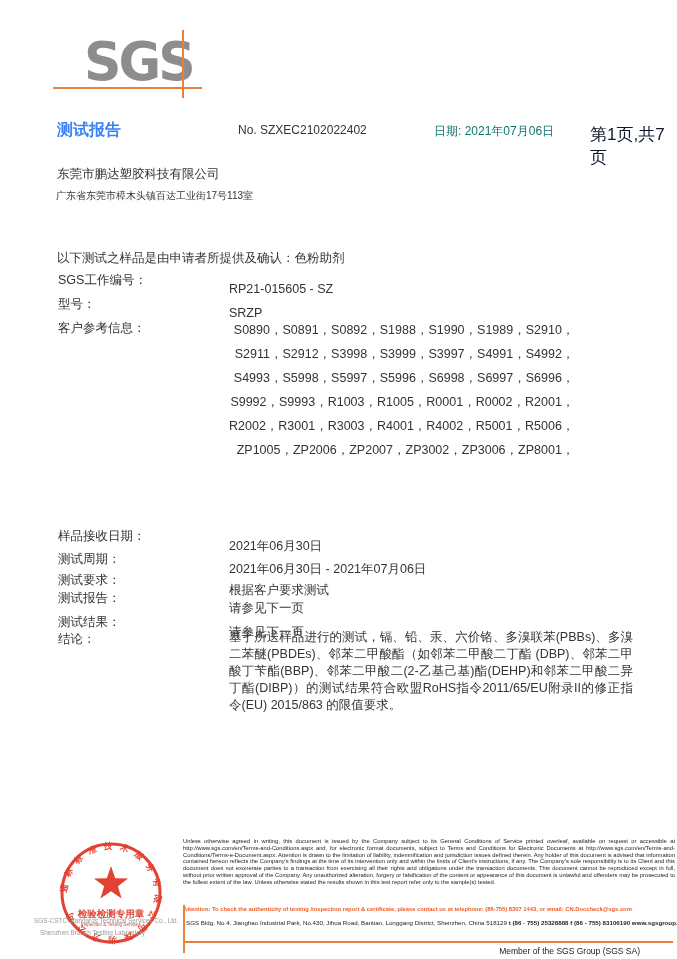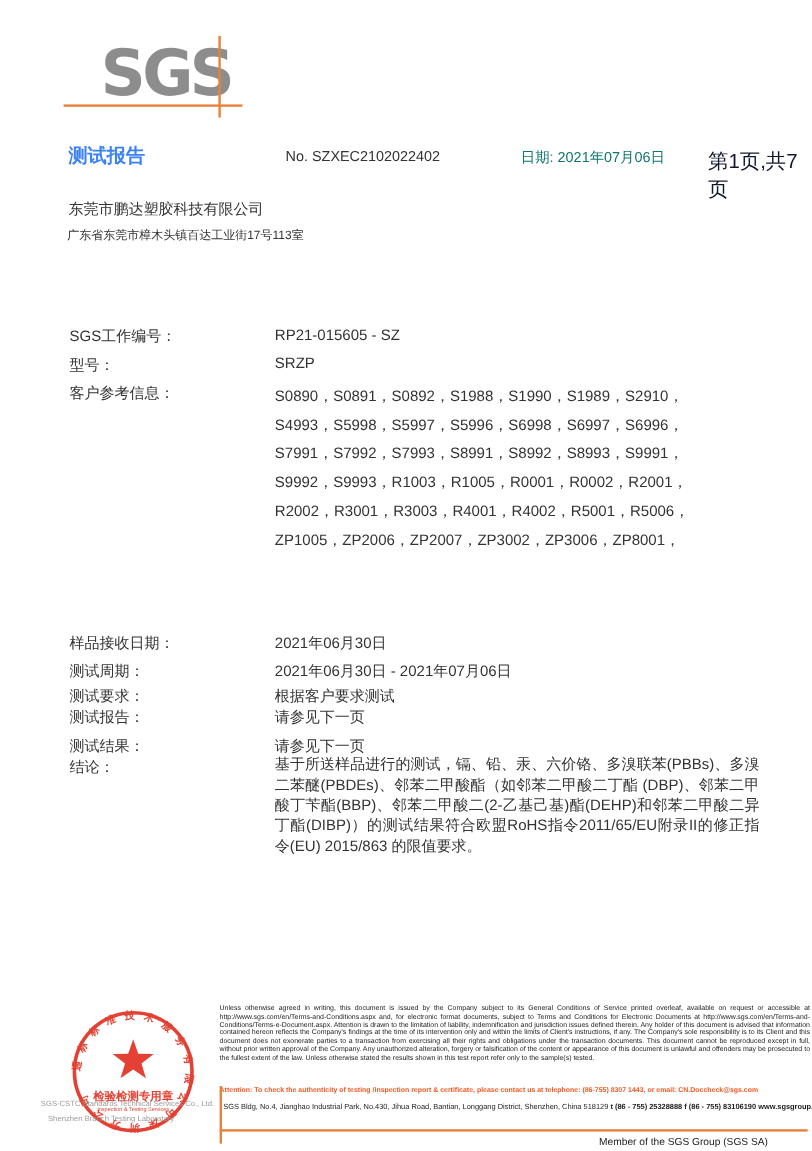--- a/index.html
+++ b/index.html
@@ -19,23 +19,23 @@
   .report-title{position:absolute;left:57px;top:120px;font-size:16px;font-weight:bold;color:#3b82f6;}
   .report-no{position:absolute;left:238px;top:123px;font-size:12px;color:#333;}
   .report-date{position:absolute;left:434px;top:123px;font-size:12px;color:#0f766e;text-align:center;}
   .report-page{position:absolute;left:554px;top:123px;font-size:17px;color:#0f172a;margin-left:36px;}
   .applicant-name{position:absolute;left:57px;top:166px;font-size:12.5px;color:#333;text-align:right;}
   .applicant-addr{position:absolute;left:40px;top:189px;font-size:10px;color:#333;margin-left:16px;}
   
   .intro{position:absolute;left:57px;top:250px;font-size:12.5px;color:#333;}
   .frow{position:absolute;left:0;width:677px;font-size:12.5px;color:#333;}
   .frow .lbl{position:absolute;left:58px;}
-  .frow .val{position:absolute;left:229px;}
+  .frow .val{position:absolute;left:229px;margin-top:10px;}
   .ref-lines{position:absolute;left:229px;top:318px;font-size:12.5px;color:#333;}
-  .ref-lines div{height:24px;line-height:24px;}
+  .ref-lines div{height:24px;line-height:24px;text-align:right;}
   .conclusion-val{
     position:absolute;left:229px;top:629px;width:404px;
     font-size:12.5px;line-height:17px;color:#333;text-align:justify;
   }
   
   .legal{
     position:absolute;left:183px;top:838px;width:492px;
     font-size:5.8px;line-height:6.8px;color:#1c1c1c;text-align:justify;
   }
   .attention{
@@ -63,36 +63,37 @@
   <div class="logo-vline"></div>
 
   <div class="report-title">测试报告</div>
   <div class="report-no">No. SZXEC2102022402</div>
   <div class="report-date">日期: 2021年07月06日</div>
   <div class="report-page">第1页,共7页</div>
 
   <div class="applicant-name">东莞市鹏达塑胶科技有限公司</div>
   <div class="applicant-addr">广东省东莞市樟木头镇百达工业街17号113室</div>
 
+  <div class="intro">以下测试之样品是由申请者所提供及确认：色粉助剂</div>
 
   <div class="frow" style="top:272px">
     <span class="lbl">SGS工作编号：</span>
     <span class="val">RP21-015605 - SZ</span>
   </div>
   <div class="frow" style="top:296px">
     <span class="lbl">型号：</span>
     <span class="val">SRZP</span>
   </div>
   <div class="frow" style="top:320px">
     <span class="lbl">客户参考信息：</span>
   </div>
   <div class="ref-lines">
     <div>S0890，S0891，S0892，S1988，S1990，S1989，S2910，</div>
+    <div>S2911，S2912，S3998，S3999，S3997，S4991，S4992，</div>
     <div>S4993，S5998，S5997，S5996，S6998，S6997，S6996，</div>
-    <div>S7991，S7992，S7993，S8991，S8992，S8993，S9991，</div>
     <div>S9992，S9993，R1003，R1005，R0001，R0002，R2001，</div>
     <div>R2002，R3001，R3003，R4001，R4002，R5001，R5006，</div>
     <div>ZP1005，ZP2006，ZP2007，ZP3002，ZP3006，ZP8001，</div>
   </div>
   <div class="frow" style="top:528px">
     <span class="lbl">样品接收日期：</span>
     <span class="val">2021年06月30日</span>
   </div>
   <div class="frow" style="top:551px">
     <span class="lbl">测试周期：</span>

